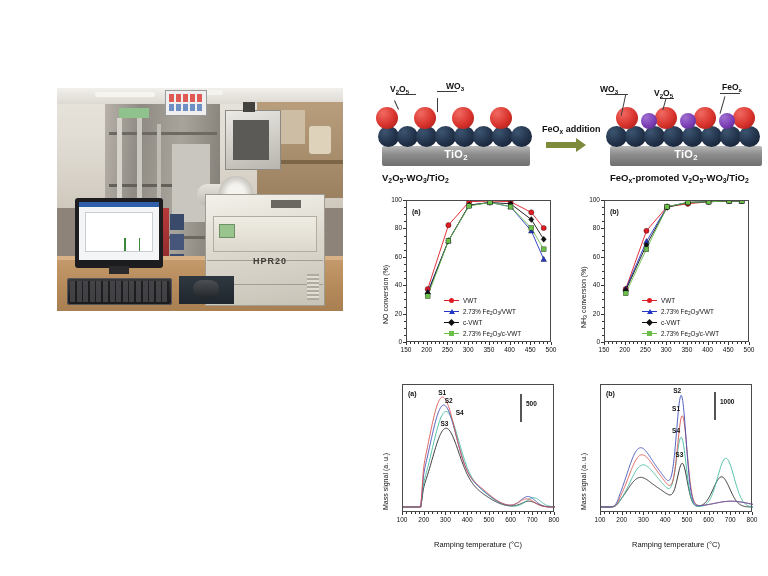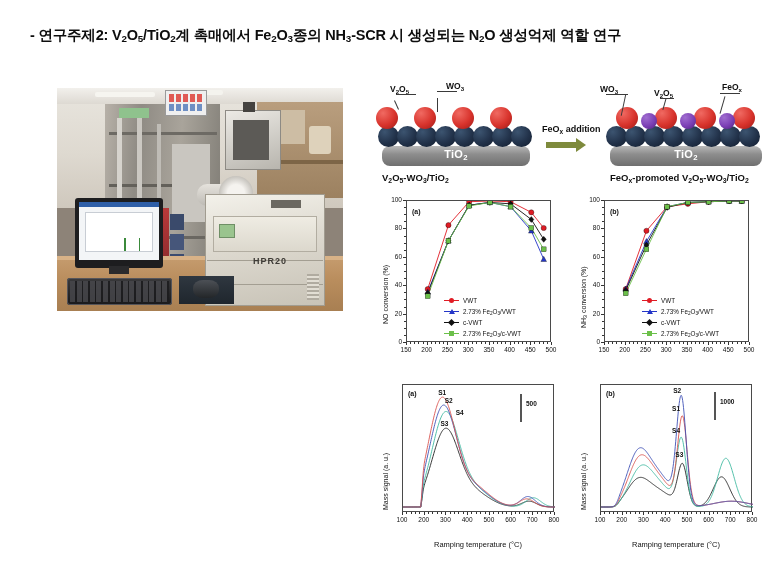--- a/index.html
+++ b/index.html
@@ -102,21 +102,21 @@
   .anztext   { left:196px; top:168px; font-size:9px; font-weight:bold; color:#3e3b36;
                letter-spacing:1px; font-family:"Liberation Sans",sans-serif; }
   .anzline1  { left:150px; top:172px; width:116px; height:1px; background:#a39e92; }
   .anzline2  { left:150px; top:196px; width:116px; height:1px; background:#a39e92; }
   .anzvent   { left:250px; top:186px; width:12px; height:26px;
                background: repeating-linear-gradient(180deg,#b0aba0 0 2px,#e2ded4 2px 4px); }
 
   
   .schem { position: absolute; left: 374px; top: 80px; width: 392px; height: 100px; }
   .support {
-    position:absolute; height:20px; border-radius:8px;
+    position:absolute; height:20px; border-radius:2px;
     background: linear-gradient(180deg,#b9b9b9 0%, #8e8e8e 40%, #6f6f6f 100%);
   }
   .support span {
     position:absolute; left:0; right:0; top:2px; text-align:center;
     color:#ffffff; font-size:11px; font-weight:bold; letter-spacing:.3px;
   }
   .support span sub { font-size:.7em; vertical-align:-.25em; }
   .ball { position:absolute; border-radius:50%; }
   .ball.navy  { background: radial-gradient(circle at 32% 28%, #3c5470 0%, #22324a 55%, #121d2e 100%); }
   .ball.red   { background: radial-gradient(circle at 32% 28%, #f06a62 0%, #d8332c 55%, #9d1a16 100%); }
@@ -160,21 +160,20 @@
   .m-tri { width:0 !important; height:0 !important;
            border-left:3px solid transparent; border-right:3px solid transparent;
            border-bottom:5.5px solid currentColor; background:transparent !important; }
   .m-dia { transform: rotate(45deg); }
 </style>
 </head>
 <body>
 
 <div id="slide">
 
-  <div class="title">- 연구주제2: V<sub>2</sub>O<sub>5</sub>/TiO<sub>2</sub>계 촉매에서 Fe<sub>2</sub>O<sub>3</sub>종의 NH<sub>3</sub>-SCR 시 생성되는 N<sub>2</sub>O 생성억제 역할 연구</div>
 
   <div class="photo">
     <div class="ph wall"></div>
     <div class="ph ceiling"></div>
     <div class="ph lamp"></div>
     <div class="ph lamp2"></div>
     <div class="ph shelfwood"></div>
     <div class="ph shelfline"></div>
     <div class="ph shelfbox"></div>
     <div class="ph shelfjar"></div>

